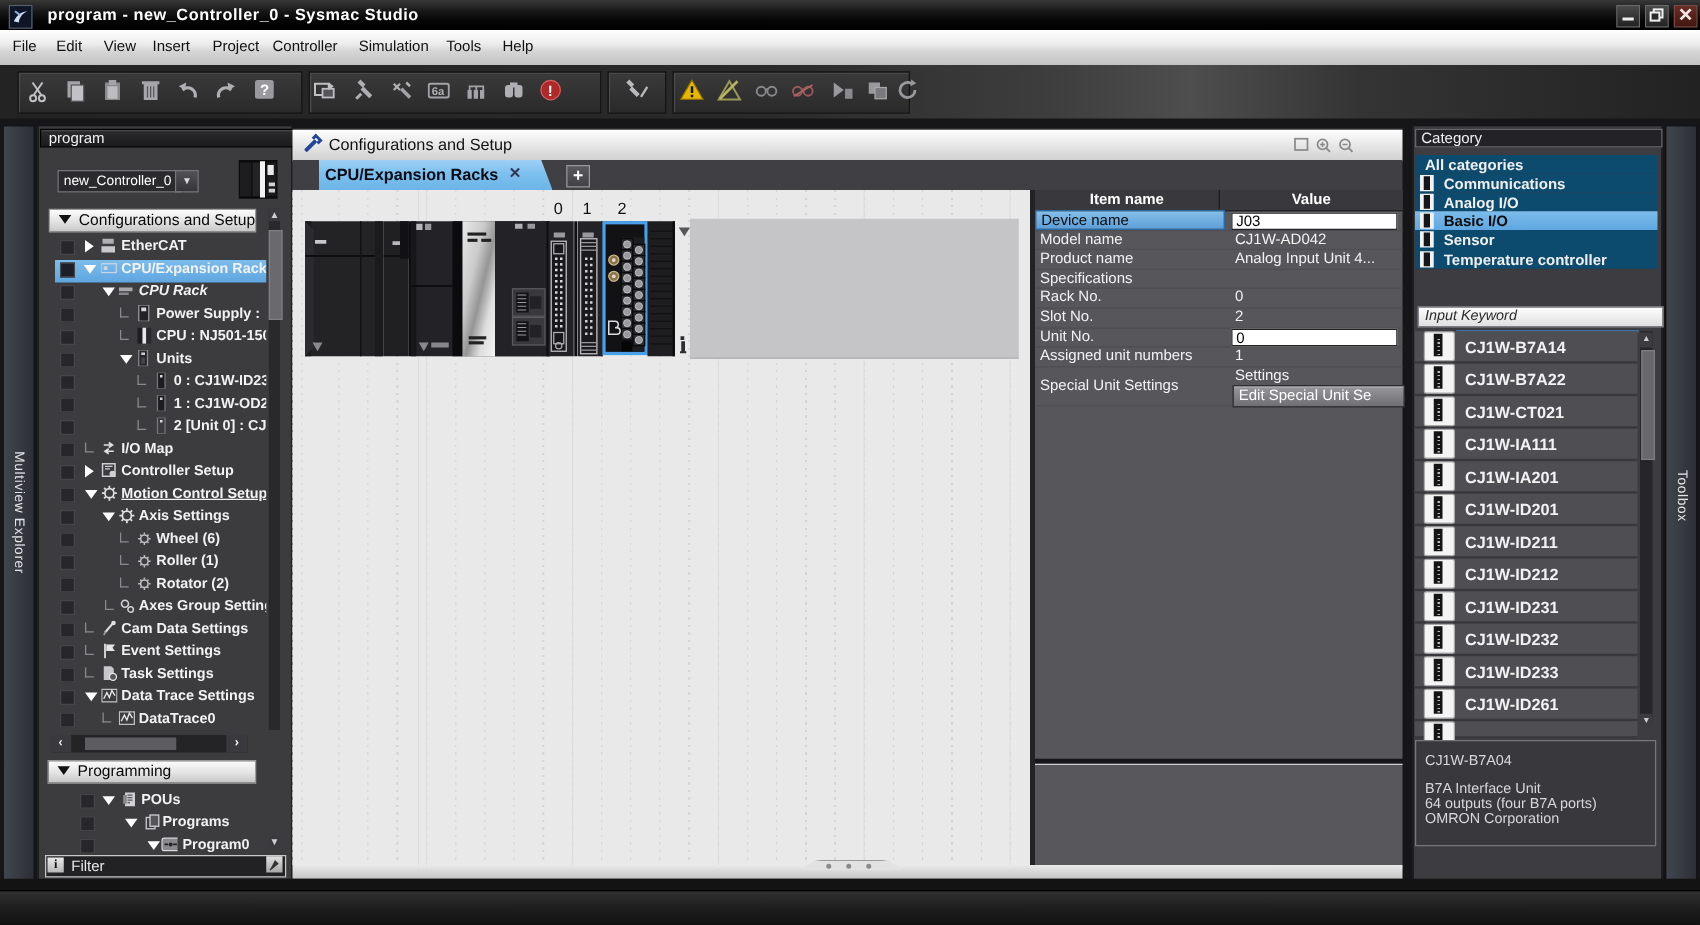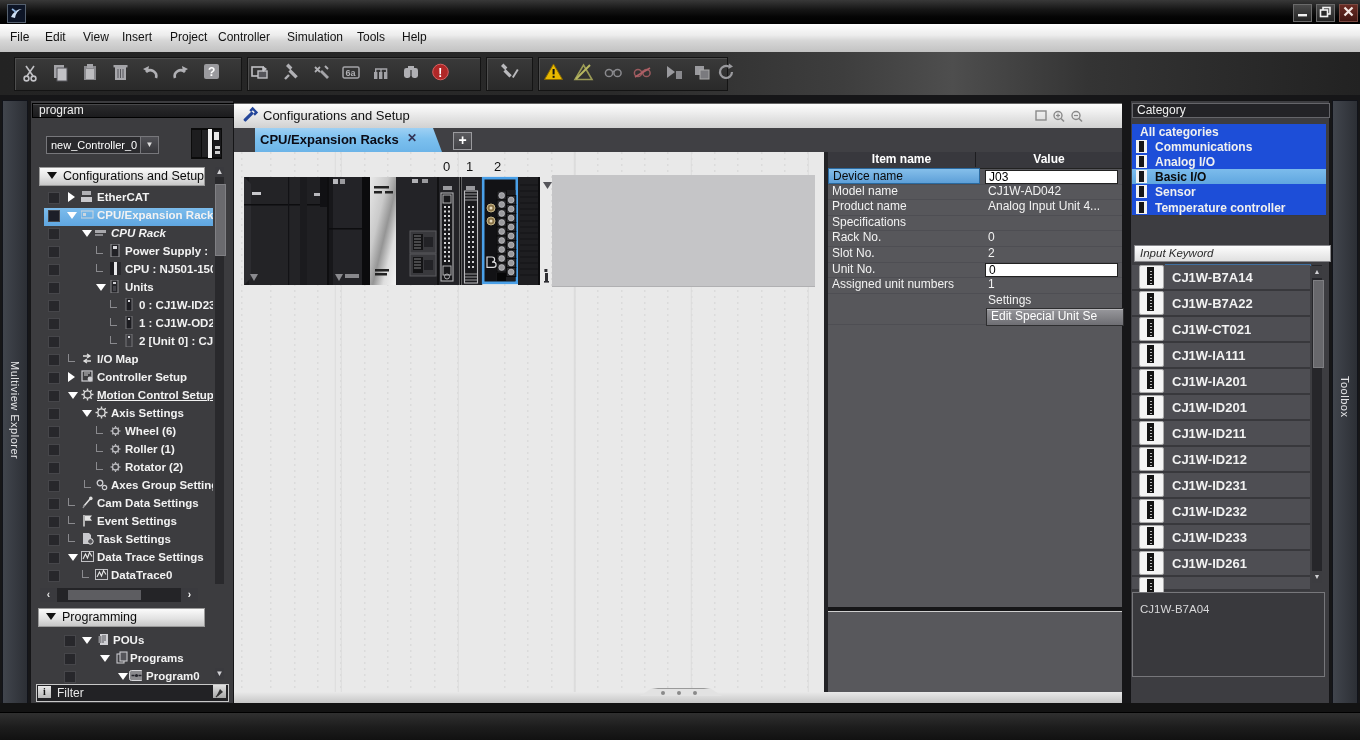--- a/index.html
+++ b/index.html
@@ -38,21 +38,21 @@
   #ppanel{left:828px;top:152px;width:294px;height:455px;background:#57575b;}
   #ppanel2{left:828px;top:611px;width:294px;height:83px;background:#58585c;border-top:1px solid #cfcfcf;}
   #splitstrip{left:234px;top:692px;width:888px;height:11px;background:linear-gradient(#e9e9e9,#c6c6c6);}
   #botbar{left:0;top:712px;width:1360px;height:28px;background:linear-gradient(#303030,#1d1d1d 50%,#101010);border-top:1px solid #000;}
   .prow{position:absolute;left:828px;width:294px;height:15.6px;border-bottom:1px solid #4e4e53;color:#f2f2f2;font-size:12px;}
   .prow .pl{position:absolute;left:0;top:0;bottom:0;width:146px;padding-left:4px;line-height:15px;display:block;}
   .prow .pv{position:absolute;left:160px;top:0;line-height:15px;white-space:nowrap;}
   .pin{width:128px;height:12px;border:1px solid #222;background:#fff;color:#000;font-size:12px;
     font-family:"Liberation Sans",sans-serif;padding:0 0 0 3px;margin:0;}
   
-  .crow{position:absolute;left:1132px;width:194px;height:15.2px;background:#1d4ed8;border-bottom:1px solid #3a3a3e;
+  .crow{position:absolute;left:1132px;width:194px;height:15.2px;background:#0c4a6e;border-bottom:1px solid #3a3a3e;
     color:#f0f0f0;font-size:12px;font-weight:bold;}
   .crow .ci{position:absolute;left:4px;top:1px;width:11px;height:13px;background:#f2f2f2;display:block;}
   .crow .cim{position:absolute;left:3px;top:1px;width:5px;height:11px;background:#161618;display:block;}
   .crow .ct{position:absolute;left:23px;top:1px;line-height:14px;}
   .drow{position:absolute;left:1132px;width:178px;height:24px;background:#4e4e53;border-bottom:2px solid #38383c;}
   .drow .dt{position:absolute;left:40px;top:5px;color:#f2f2f2;font-size:13px;font-weight:bold;}
   .drow::before{content:"";position:absolute;left:7px;top:0px;width:23px;height:22px;background:#f4f4f4;border:1px solid #aaa;
     border-radius:2px;}
   .drow::after{content:"";position:absolute;left:15px;top:2px;width:7px;height:18px;background:#141414;
     background-image:repeating-linear-gradient(0deg,rgba(255,255,255,.7) 0 1px,rgba(0,0,0,0) 1px 3px);
@@ -95,20 +95,21 @@
 </style>
 </head>
 <body>
 <div id="stage">
   <div class="abs" id="titlebar"></div>
   <div class="abs" id="title-ic"><svg width="17" height="17">
         <rect x="0" y="0" width="17" height="17" fill="#0d1526"></rect>
         <path d="M3 12 q4 -8 11 -8 q-6 2 -7 9 z" fill="#cfe0f4"></path>
         <path d="M4 4 l4 3" stroke="#8fb4e0" stroke-width="1.6"></path>
       </svg></div>
+  <div class="abs" id="title-txt">program - new_Controller_0 - Sysmac Studio</div>
   <div class="abs winbtn" style="left:1293px;"><svg width="15" height="14">
         <rect x="3" y="9" width="9" height="2.4" fill="#f0f0f0"></rect>
       </svg></div>
   <div class="abs winbtn" style="left:1316px;"><svg width="15" height="14">
         <rect x="5" y="2.5" width="7" height="6.5" fill="none" stroke="#f0f0f0" stroke-width="1.6"></rect>
         <rect x="2.5" y="5" width="7" height="6.5" fill="#2a2a2a" stroke="#f0f0f0" stroke-width="1.6"></rect>
       </svg></div>
   <div class="abs winbtn" style="left:1339px;background:linear-gradient(#6a2c24,#431713);border-color:#7a4a42;"><svg width="15" height="14">
         <path d="M3.5 2.5 L11.5 10.5 M11.5 2.5 L3.5 10.5" stroke="#f4e8e4" stroke-width="2.2"></path>
       </svg></div>
@@ -822,20 +823,21 @@
         <span class="pv">2</span>
       </div>
     <div class="prow" style="top:261.6px;">
         <span class="pl">Unit No.</span>
       </div>
     <div class="prow" style="top:277.2px;">
         <span class="pl">Assigned unit numbers</span>
         <span class="pv">1</span>
       </div>
     <div class="prow" style="top:292.8px;height:31px;">
+        <span class="pl" style="line-height:31px;">Special Unit Settings</span>
         <span class="pv">Settings</span>
       </div>
     <input class="abs pin" style="left: 985px; top: 169.5px;" value="J03">
     <input class="abs pin" style="left: 985px; top: 262.5px;" value="0">
     <div class="abs" style="left:986px;top:308px;width:132px;height:15.5px;background:linear-gradient(#98989c,#6e6e73);
          border:1px solid #2e2e30;box-shadow:inset 0 1px 0 #b8b8bc;color:#fff;font-size:12px;line-height:15px;padding-left:4px;
          white-space:nowrap;overflow:hidden;">Edit Special Unit Se</div>
   </div>
   <div class="abs" id="rpanel"></div>
   <div class="abs" style="left:1132px;top:103px;width:192px;height:13px;background:#232327;border:1px solid #65656a;
@@ -917,16 +919,17 @@
       </div>
     <div class="drow" style="top:577px;height:12px;"></div>
   </div>
   <div class="abs" style="left:1312px;top:265px;width:10px;height:313px;background:#26262a;"></div>
   <div class="abs" style="left:1312px;top:266px;width:10px;height:12px;background:#3c3c40;color:#cfcfd2;font-size:7px;text-align:center;line-height:12px;">▲</div>
   <div class="abs" style="left:1312.5px;top:280px;width:9px;height:86px;background:#68686c;border:1px solid #7e7e82;"></div>
   <div class="abs" style="left:1312px;top:571px;width:10px;height:12px;background:#3c3c40;color:#cfcfd2;font-size:7px;text-align:center;line-height:12px;">▼</div>
   <div class="abs" style="left:1132px;top:592px;width:191px;height:83px;background:#39393d;border:1px solid #77777b;
        color:#d8d8da;font-size:11.5px;">
     <div class="abs" style="left:7px;top:10px;">CJ1W-B7A04</div>
+    <div class="abs" style="left:7px;top:32px;line-height:12px;">B7A Interface Unit<br>64 outputs (four B7A ports)<br>OMRON Corporation</div>
   </div>
   <div class="abs" id="botgap"></div>
   <div class="abs" id="botbar"></div>
 </div>
 
 </body></html>

